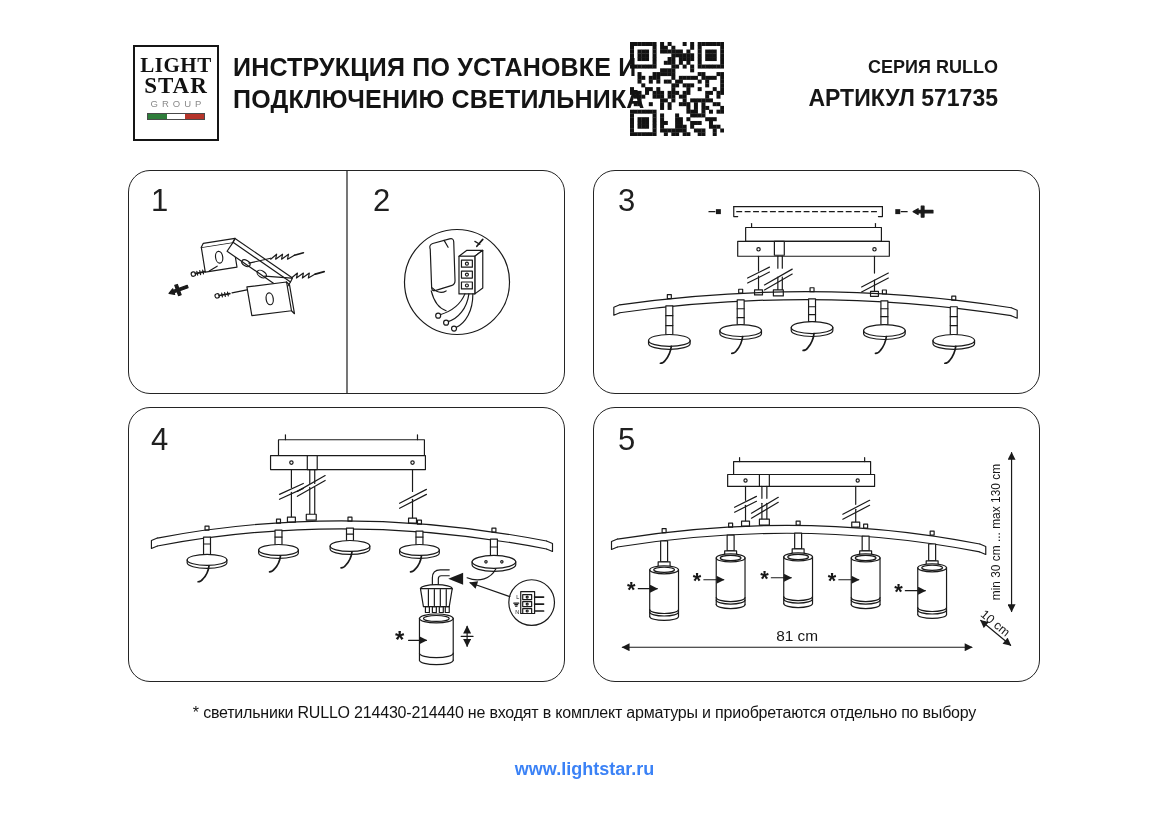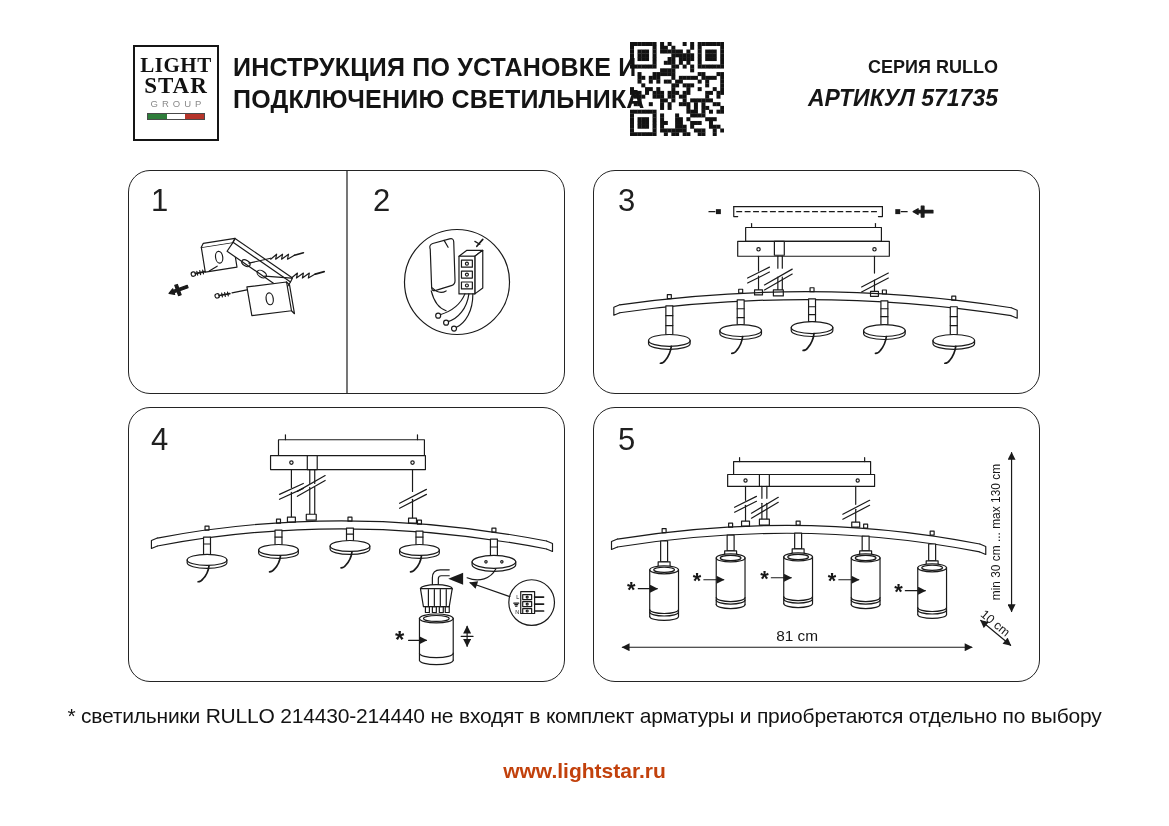--- a/index.html
+++ b/index.html
@@ -17,42 +17,42 @@
   .logo-group { font-size:9.5px; letter-spacing:4px; padding-left:4px; color:#8a8a8a; margin-top:2px; }
   .flag { width:58px; height:7px; margin:4px auto 0; display:flex; border:1px solid #4a4a4a; }
   .flag span { flex:1 1 33%; }
   .flag .g { background:#2e7d3a; } .flag .w { background:#ffffff; } .flag .r { background:#b5342a; }
 
   .title { left:233px; top:51px; font-size:25px; font-weight:bold; line-height:32px;
            letter-spacing:.2px; color:#141414; }
   .qr { left:630px; top:42px; width:94px; height:94px; }
   .series-block { left:770px; top:57px; width:228px; text-align:right; }
   .series-name { font-size:18px; font-weight:bold; margin-bottom:7px; }
-  .article { font-size:23px; font-weight:bold;font-style:italic; }
+  .article { font-size:23px; font-weight:bold; }
 
   
   .panel { position:absolute; border:1.6px solid #242424; border-radius:22px; background:#fff; overflow:hidden; }
   #p12 { left:128px; top:170px; width:437px; height:224px; }
   #p3  { left:593px; top:170px; width:447px; height:224px; }
   #p4  { left:128px; top:407px; width:437px; height:275px; }
   #p5  { left:593px; top:407px; width:447px; height:275px; }
   .step { position:absolute; font-size:31px; color:#202020; z-index:2; }
   .art { position:absolute; left:0; top:0; width:100%; height:100%; }
 
   
   .ln   { stroke:#1a1a1a; stroke-width:1.2; fill:none; stroke-linecap:round; stroke-linejoin:round; }
   .wf   { stroke:#1a1a1a; stroke-width:1.2; fill:#ffffff; stroke-linejoin:round; }
   .fillb{ fill:#1a1a1a; stroke:none; }
   .dash { stroke-dasharray:5 3.5; }
   .thk  { stroke-width:1.7; }
   .art text { stroke:none; fill:#161616; font-family:"Liberation Sans", sans-serif; }
 
   
-  .note { left:0; top:704px; width:100%; text-align:center; font-size:21px; letter-spacing:-0.2px; color:#131313; }
-  .site { left:0; top:759px; width:100%; text-align:center; font-size:21px; font-weight:bold; color:#c2410c; }
+  .note { left:0; top:704px; width:100%; text-align:center; font-size:16px; letter-spacing:-0.2px; color:#131313; }
+  .site { left:0; top:759px; width:100%; text-align:center; font-size:18px; font-weight:bold; color:#3b82f6; }
 </style>
 </head>
 <body>
 
 <div class="page">
 
   <svg width="0" height="0" style="position:absolute">
     <defs>
       <g id="sym-driver">
         <polygon points="-7,0 -2,-3 -2,3" fill="#1a1a1a"></polygon>

